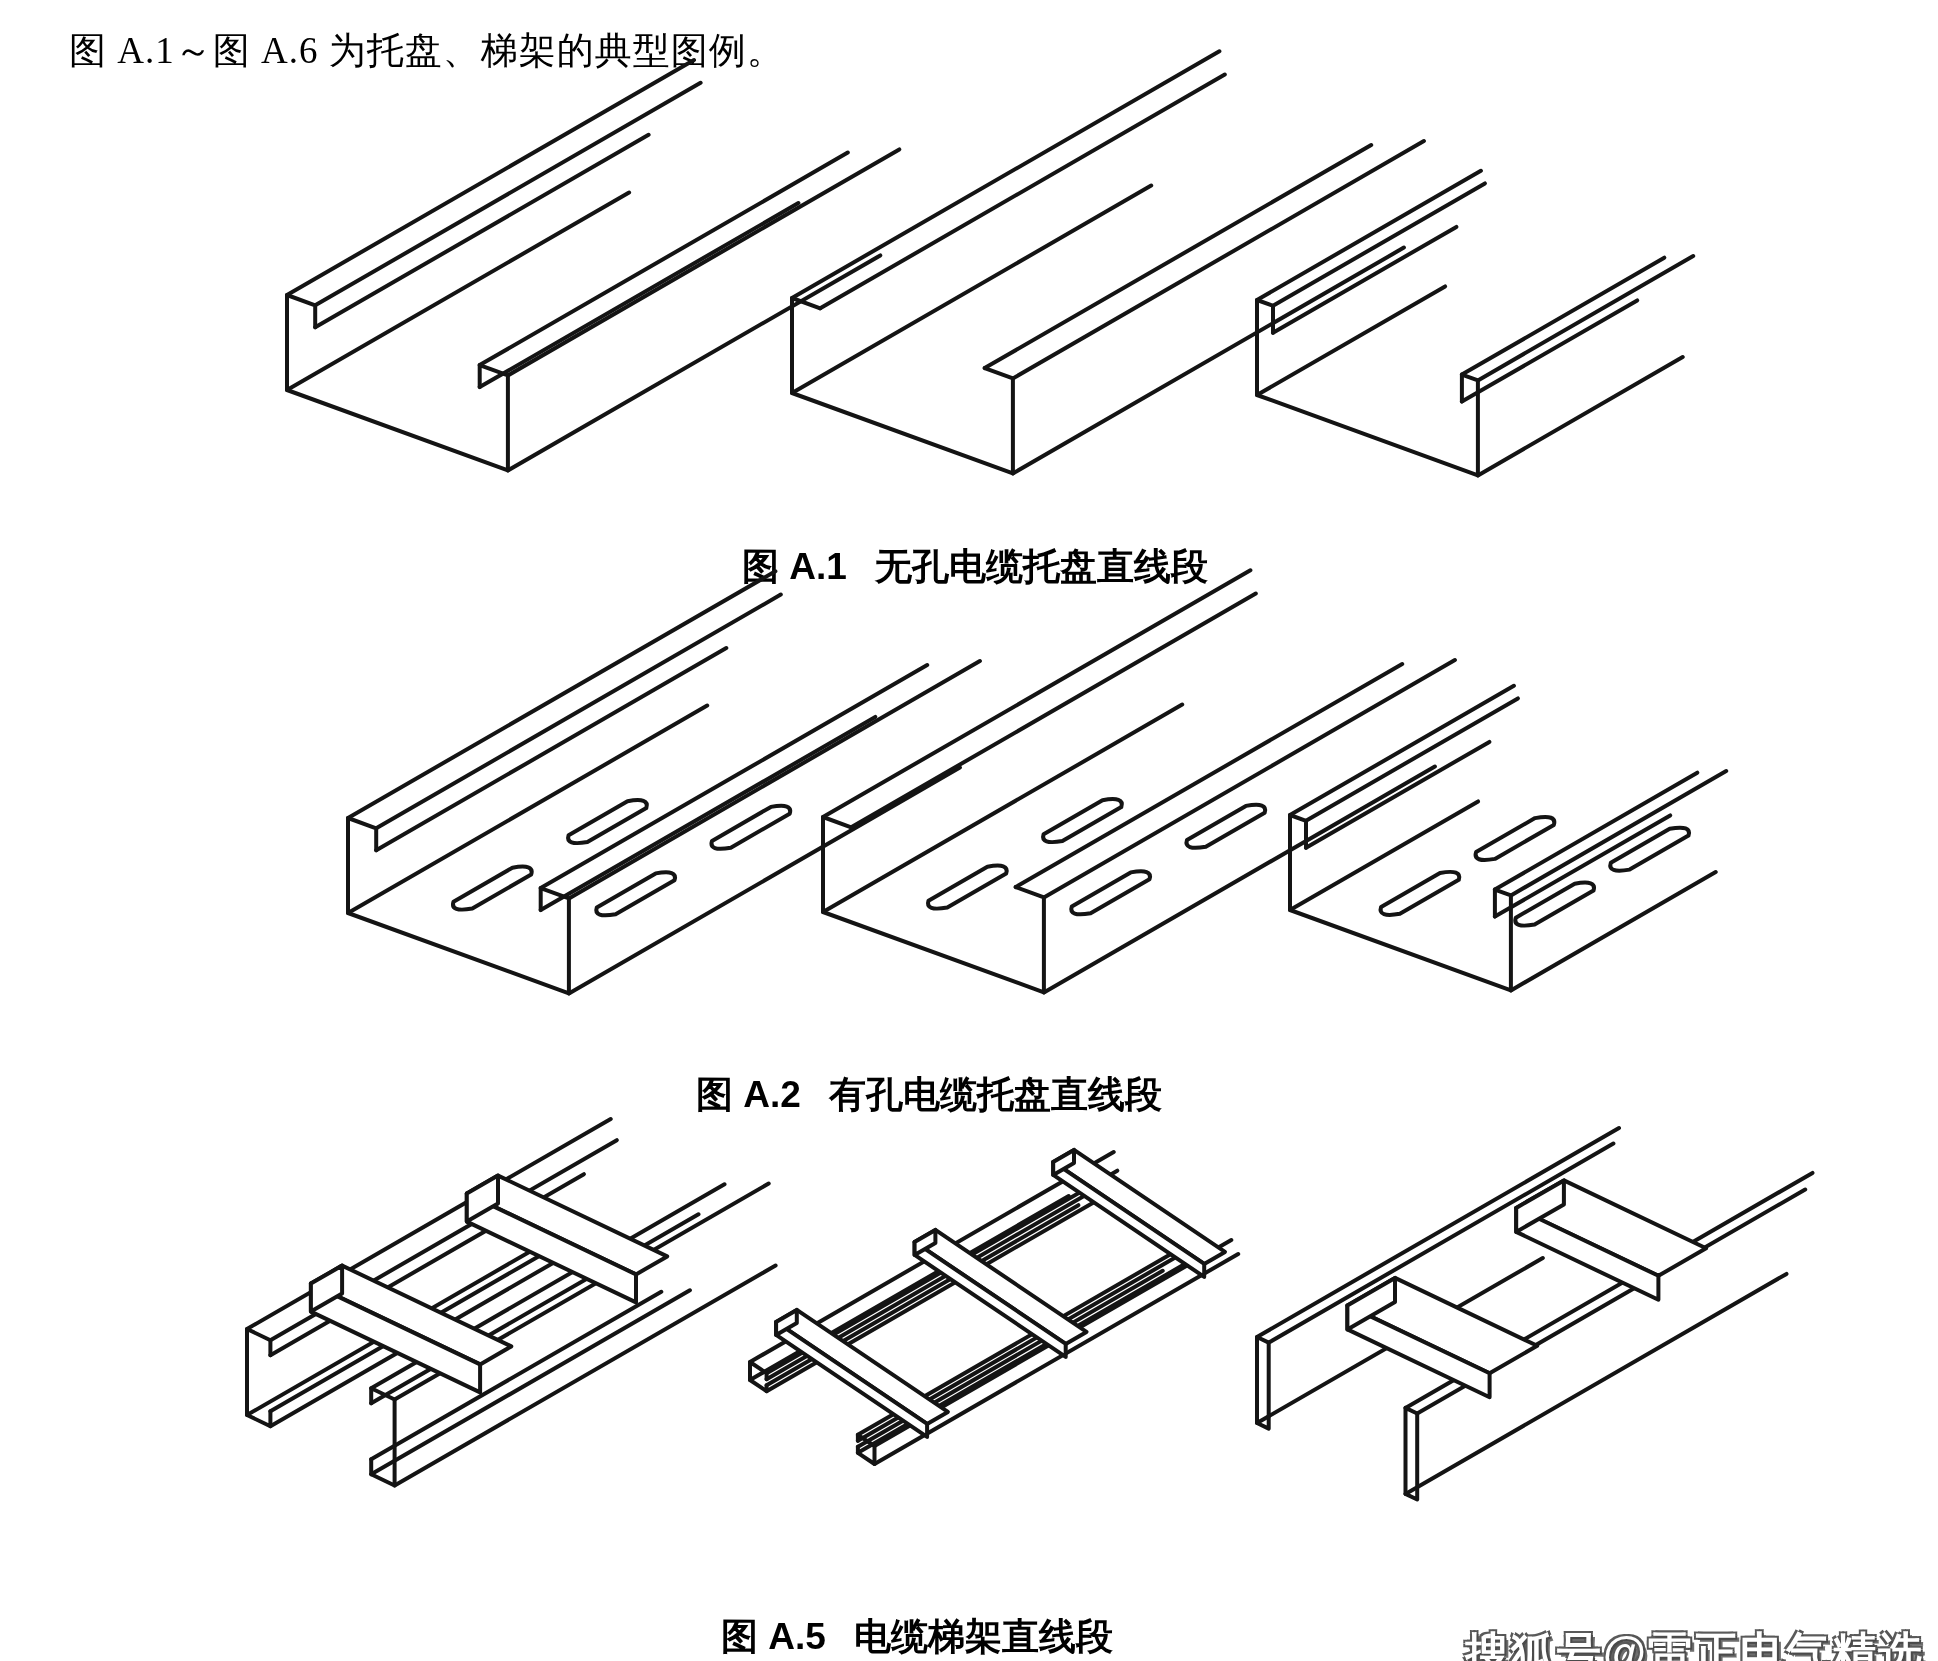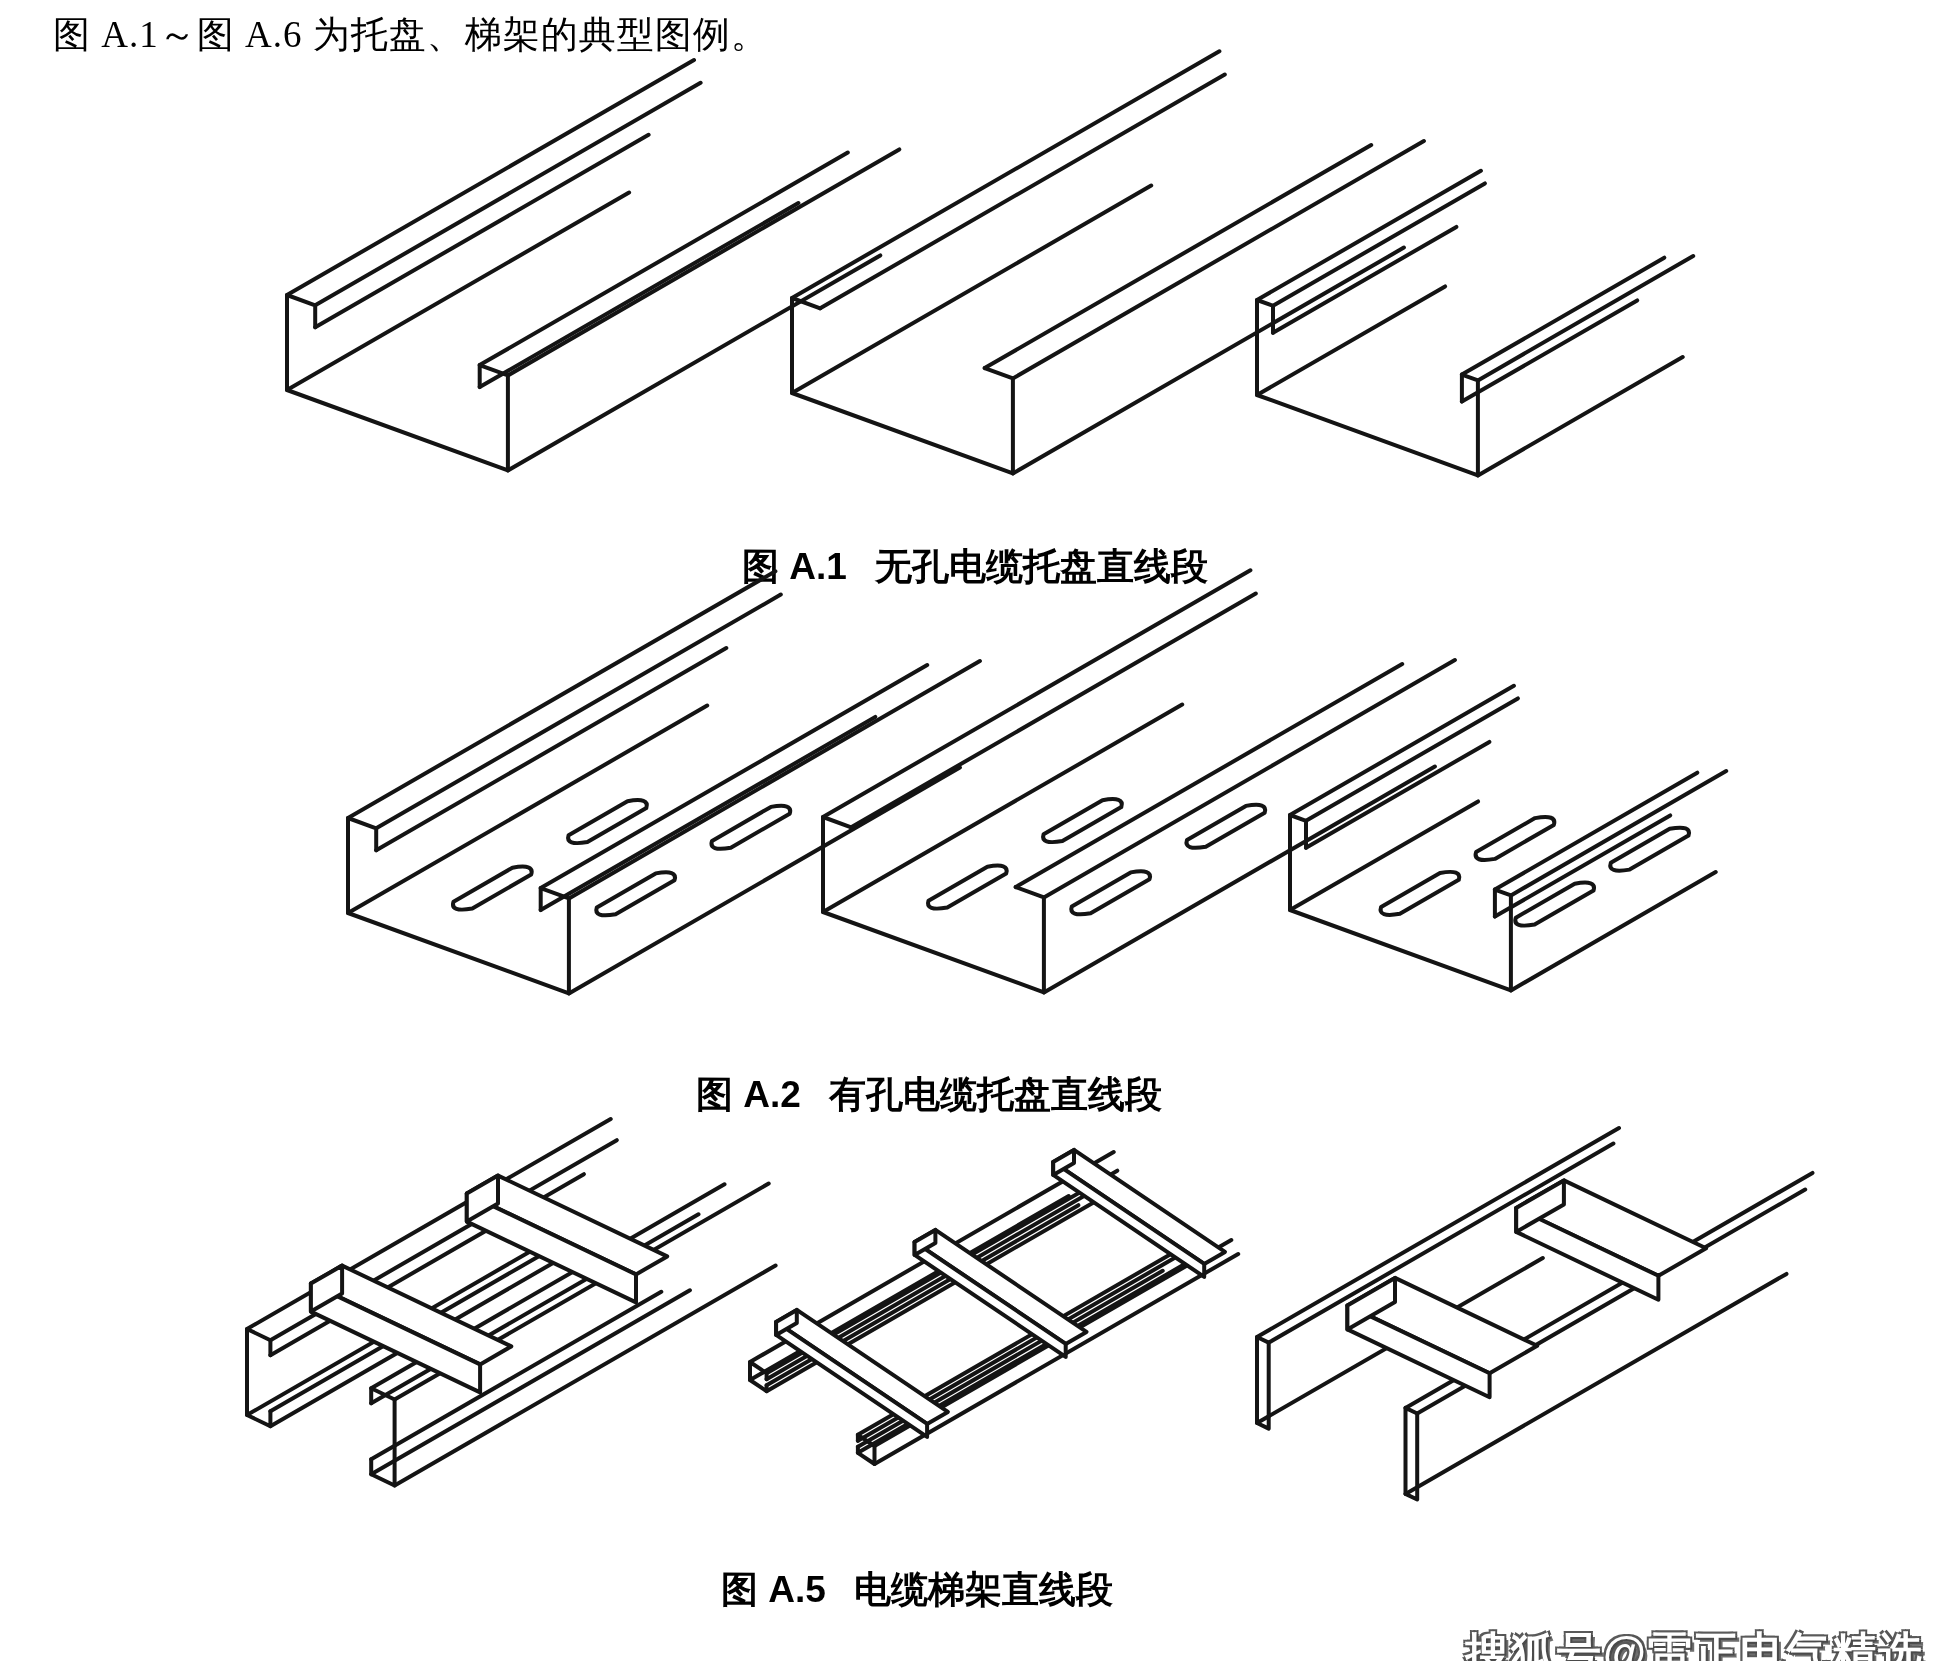--- a/index.html
+++ b/index.html
@@ -2,21 +2,21 @@
 <html><head>
 <meta charset="utf-8">
 <style>
   html,body{margin:0;padding:0;}
   body{
     width:1938px;height:1661px;position:relative;overflow:hidden;
     background:#ffffff;
     font-family:"Liberation Serif", serif;
   }
   .intro{
-    position:absolute;left:53px;top:10px;margin:0;
+    position:absolute;left:53px;top:10px;margin:16px;
     font-size:37px;color:#000;letter-spacing:1px;white-space:nowrap;
   }
   svg.fig{position:absolute;overflow:visible;}
   .caption{
     position:absolute;transform:translateX(-50%);
     font-family:"Liberation Sans", sans-serif;
     font-weight:bold;font-size:37px;color:#000;white-space:nowrap;
   }
   .caption .cap-label{margin-right:28px;}
   .watermark{
@@ -174,17 +174,17 @@
     <path d="M 26.7 249.6 L 371.4 50.6" fill="none" stroke="#141414" stroke-width="4" stroke-linejoin="round" stroke-linecap="round"></path>
     <path d="M 15.0 330.0 L 300.8 165.0" fill="none" stroke="#141414" stroke-width="4" stroke-linejoin="round" stroke-linecap="round"></path>
     <path d="M 105.4 212.4 L 153.0 184.9 L 295.2 252.8 L 247.6 280.3 Z" fill="#ffffff" stroke="#141414" stroke-width="4" stroke-linejoin="round" stroke-linecap="round"></path>
     <path d="M 105.4 212.4 L 247.6 280.3 L 247.6 304.3 L 105.4 236.4 Z" fill="#ffffff" stroke="#141414" stroke-width="4" stroke-linejoin="round" stroke-linecap="round"></path>
     <path d="M 105.4 212.4 L 153.0 184.9 L 153.0 208.9 L 105.4 236.4 Z" fill="#ffffff" stroke="#141414" stroke-width="4" stroke-linejoin="round" stroke-linecap="round"></path>
     <path d="M 274.2 114.9 L 321.9 87.4 L 464.1 155.3 L 416.4 182.8 Z" fill="#ffffff" stroke="#141414" stroke-width="4" stroke-linejoin="round" stroke-linecap="round"></path>
     <path d="M 274.2 114.9 L 416.4 182.8 L 416.4 206.8 L 274.2 138.9 Z" fill="#ffffff" stroke="#141414" stroke-width="4" stroke-linejoin="round" stroke-linecap="round"></path>
     <path d="M 274.2 114.9 L 321.9 87.4 L 321.9 111.4 L 274.2 138.9 Z" fill="#ffffff" stroke="#141414" stroke-width="4" stroke-linejoin="round" stroke-linecap="round"></path>
   </svg>
 
-<div class="caption" style="left:917px;top:1565px">
+<div class="caption" style="left:917px;top:1612px">
   <span class="cap-label">图 A.5</span><span class="cap-title">电缆梯架直线段</span>
 </div>
 
 <div class="watermark">搜狐号@雷正电气精选</div>
 
 </body></html>

